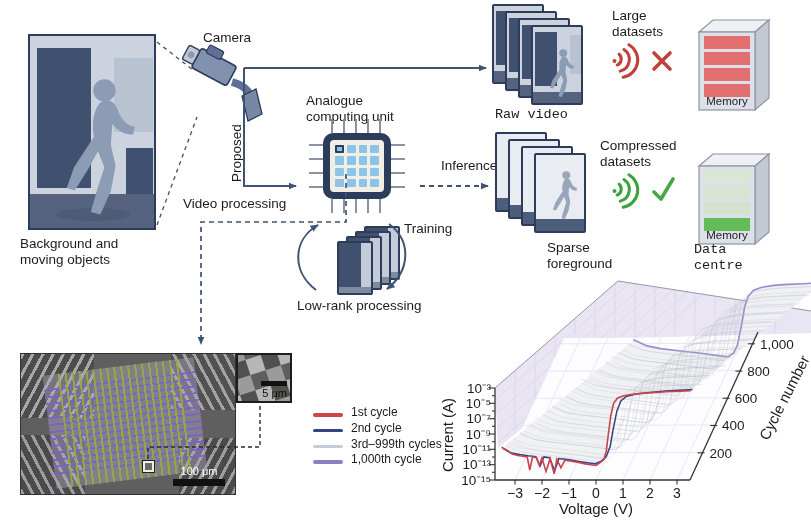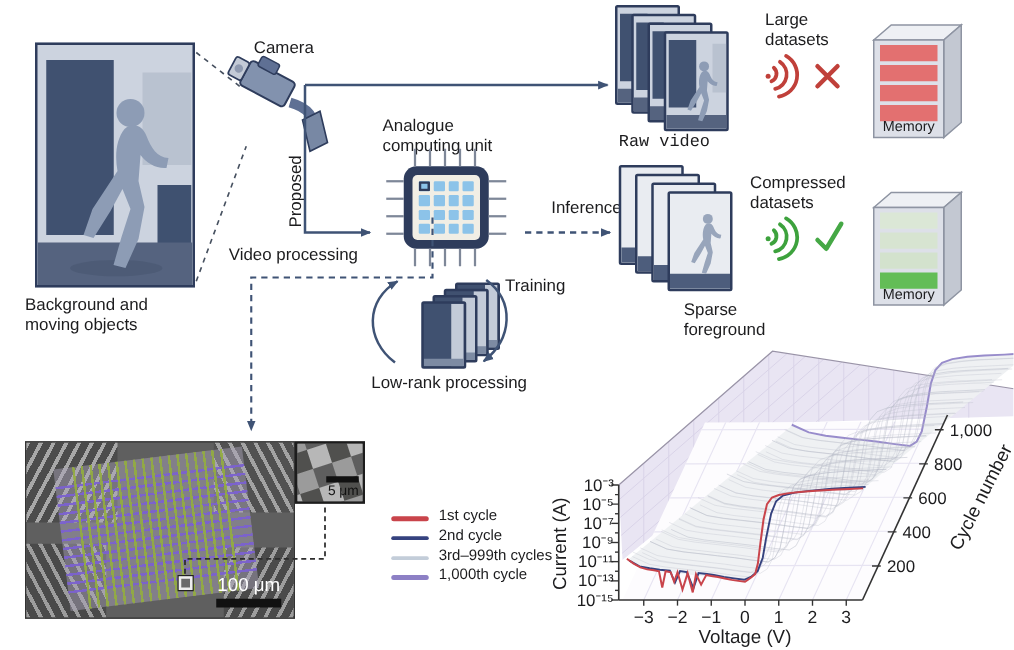--- a/index.html
+++ b/index.html
@@ -29,21 +29,21 @@
   .chip-cell.hl{box-shadow:inset 0 0 0 2px #2e3c5c;}
   
   .sem{position:absolute;left:20px;top:353px;width:214px;height:140px;background:#5f5f5f;border:1px solid #333;overflow:hidden;}
   .sem-fan{position:absolute;}
   .sem-xbar{position:absolute;left:28px;top:12px;width:152px;height:114px;transform:rotate(-7deg);background:rgba(173,166,188,0.45);}
   .sem-purple{position:absolute;left:0;right:0;top:12%;bottom:12%;
     background:repeating-linear-gradient(0deg,rgba(123,97,207,0.95) 0 2px,rgba(123,97,207,0) 2px 7px);}
   .sem-green{position:absolute;top:0;bottom:0;left:10%;right:10%;
     background:repeating-linear-gradient(90deg,rgba(147,173,63,0.9) 0 2px,rgba(147,173,63,0) 2px 7px);}
   .sem-marker{position:absolute;left:122px;top:107px;width:11px;height:11px;border:2px solid #eee;background:#6a6a6a;box-shadow:0 0 0 1px #222;box-sizing:border-box;}
-  .scalebar-txt{font-size:15px;font-weight:500;color:#fff;}
+  .scalebar-txt{font-size:11px;font-weight:500;color:#fff;}
   .inset{position:absolute;left:236px;top:353px;width:56px;height:50px;border:2px solid #1d1d1d;background:#888;overflow:hidden;box-sizing:border-box;}
   .checker{position:absolute;inset:-35%;transform:rotate(-18deg);
     background-image:conic-gradient(#9b9b9b 25%,#50504e 0 50%,#b7b7b7 0 75%,#5e5e5e 0);background-size:32px 32px;}
   
   .legend{position:absolute;left:313px;top:406px;width:160px;}
   .legend-row{display:flex;align-items:flex-start;margin-bottom:2px;}
   .legend-swatch{width:30px;height:3.5px;border-radius:2px;margin:7px 8px 0 0;flex:none;}
   .legend-label{font-size:12px;line-height:1.15;width:100px;}
   svg text{font-family:"Liberation Sans",sans-serif;fill:#1c1c1e;}
 </style>
@@ -212,20 +212,21 @@
     <polygon points="62,18 76,6 76,84 62,96" fill="#c3c8d2" stroke="#8e94a2" stroke-width="1.2"></polygon>
     <rect x="6" y="18" width="56" height="78" fill="#dde0e8" stroke="#8e94a2" stroke-width="1.2"></rect>
     <g>
         <rect x="11" y="22" width="46" height="13" fill="#dbe7d6"></rect>
         <rect x="11" y="38" width="46" height="13" fill="#d7e4d1"></rect>
         <rect x="11" y="54" width="46" height="13" fill="#d3e2cd"></rect>
         <rect x="11" y="70" width="46" height="13" fill="#63bd57"></rect>
       </g>
     <text x="34" y="91" text-anchor="middle" font-size="11.5">Memory</text>
   </svg>
+  <div class="lbl ctr" style="left:694px;top:242px;width:66px;">Data centre</div>
 
   <div class="sem">
     <div class="sem-fan" style="left:0;top:0;width:34%;height:46%;background:repeating-linear-gradient(118deg,#a8a8a8 0 3px,#4c4c4c 3px 9px);"></div>
     <div class="sem-fan" style="right:0;top:0;width:30%;height:40%;background:repeating-linear-gradient(62deg,#a3a3a3 0 3px,#515151 3px 9px);"></div>
     <div class="sem-fan" style="left:0;bottom:0;width:30%;height:42%;background:repeating-linear-gradient(62deg,#9d9d9d 0 3px,#4a4a4a 3px 9px);"></div>
     <div class="sem-fan" style="right:0;bottom:0;width:26%;height:40%;background:repeating-linear-gradient(118deg,#9d9d9d 0 3px,#4a4a4a 3px 9px);"></div>
     <div class="sem-xbar">
       <div class="sem-purple"></div>
       <div class="sem-green"></div>
     </div>

